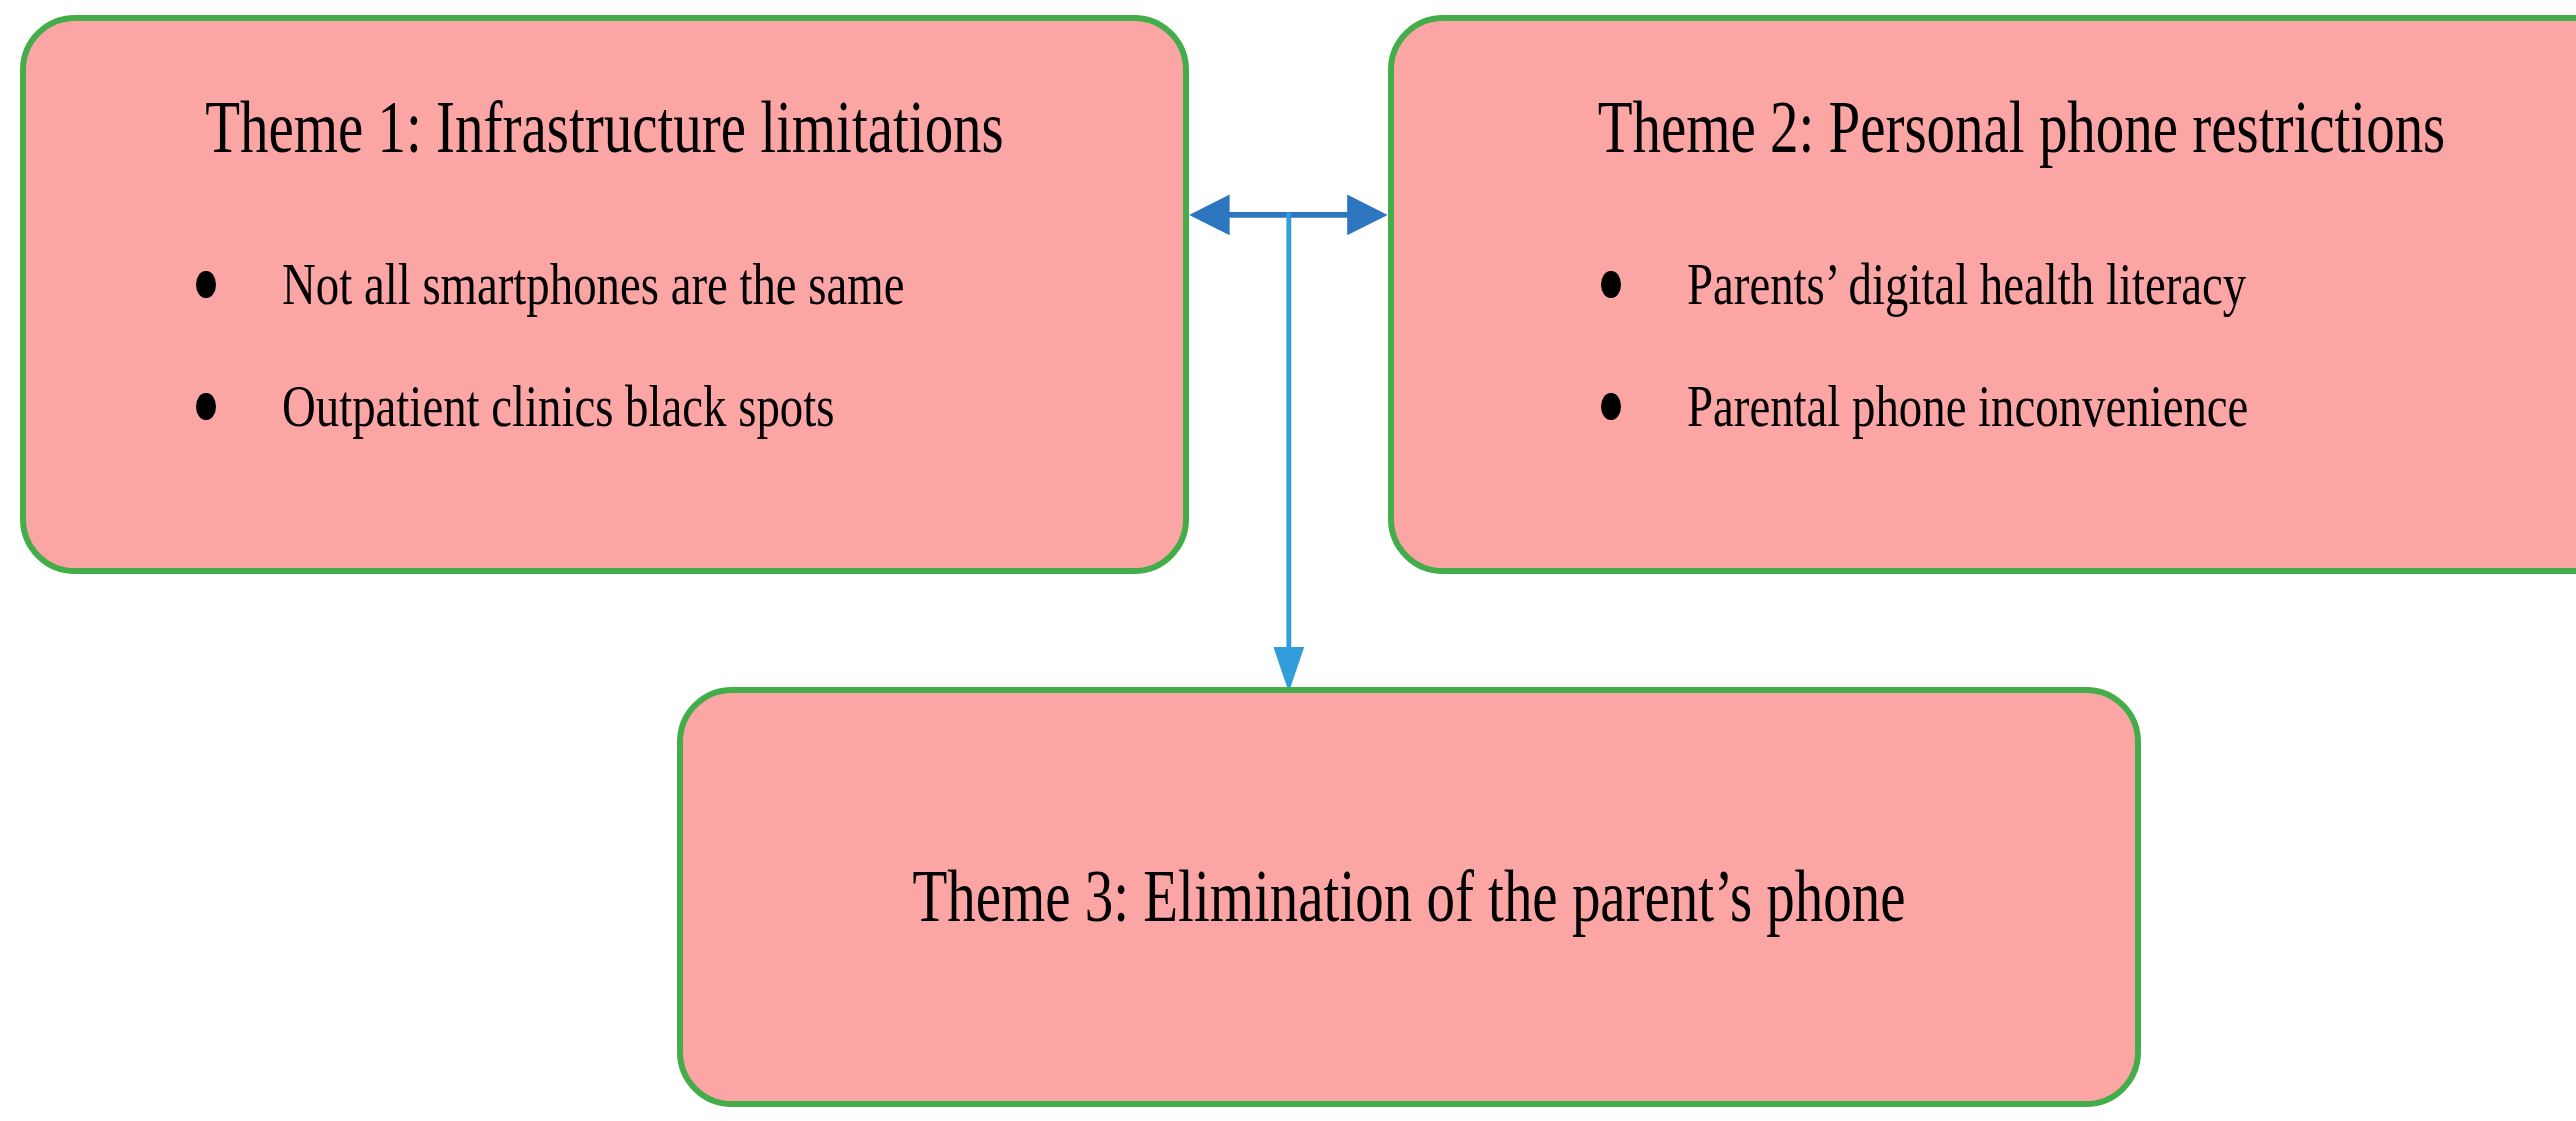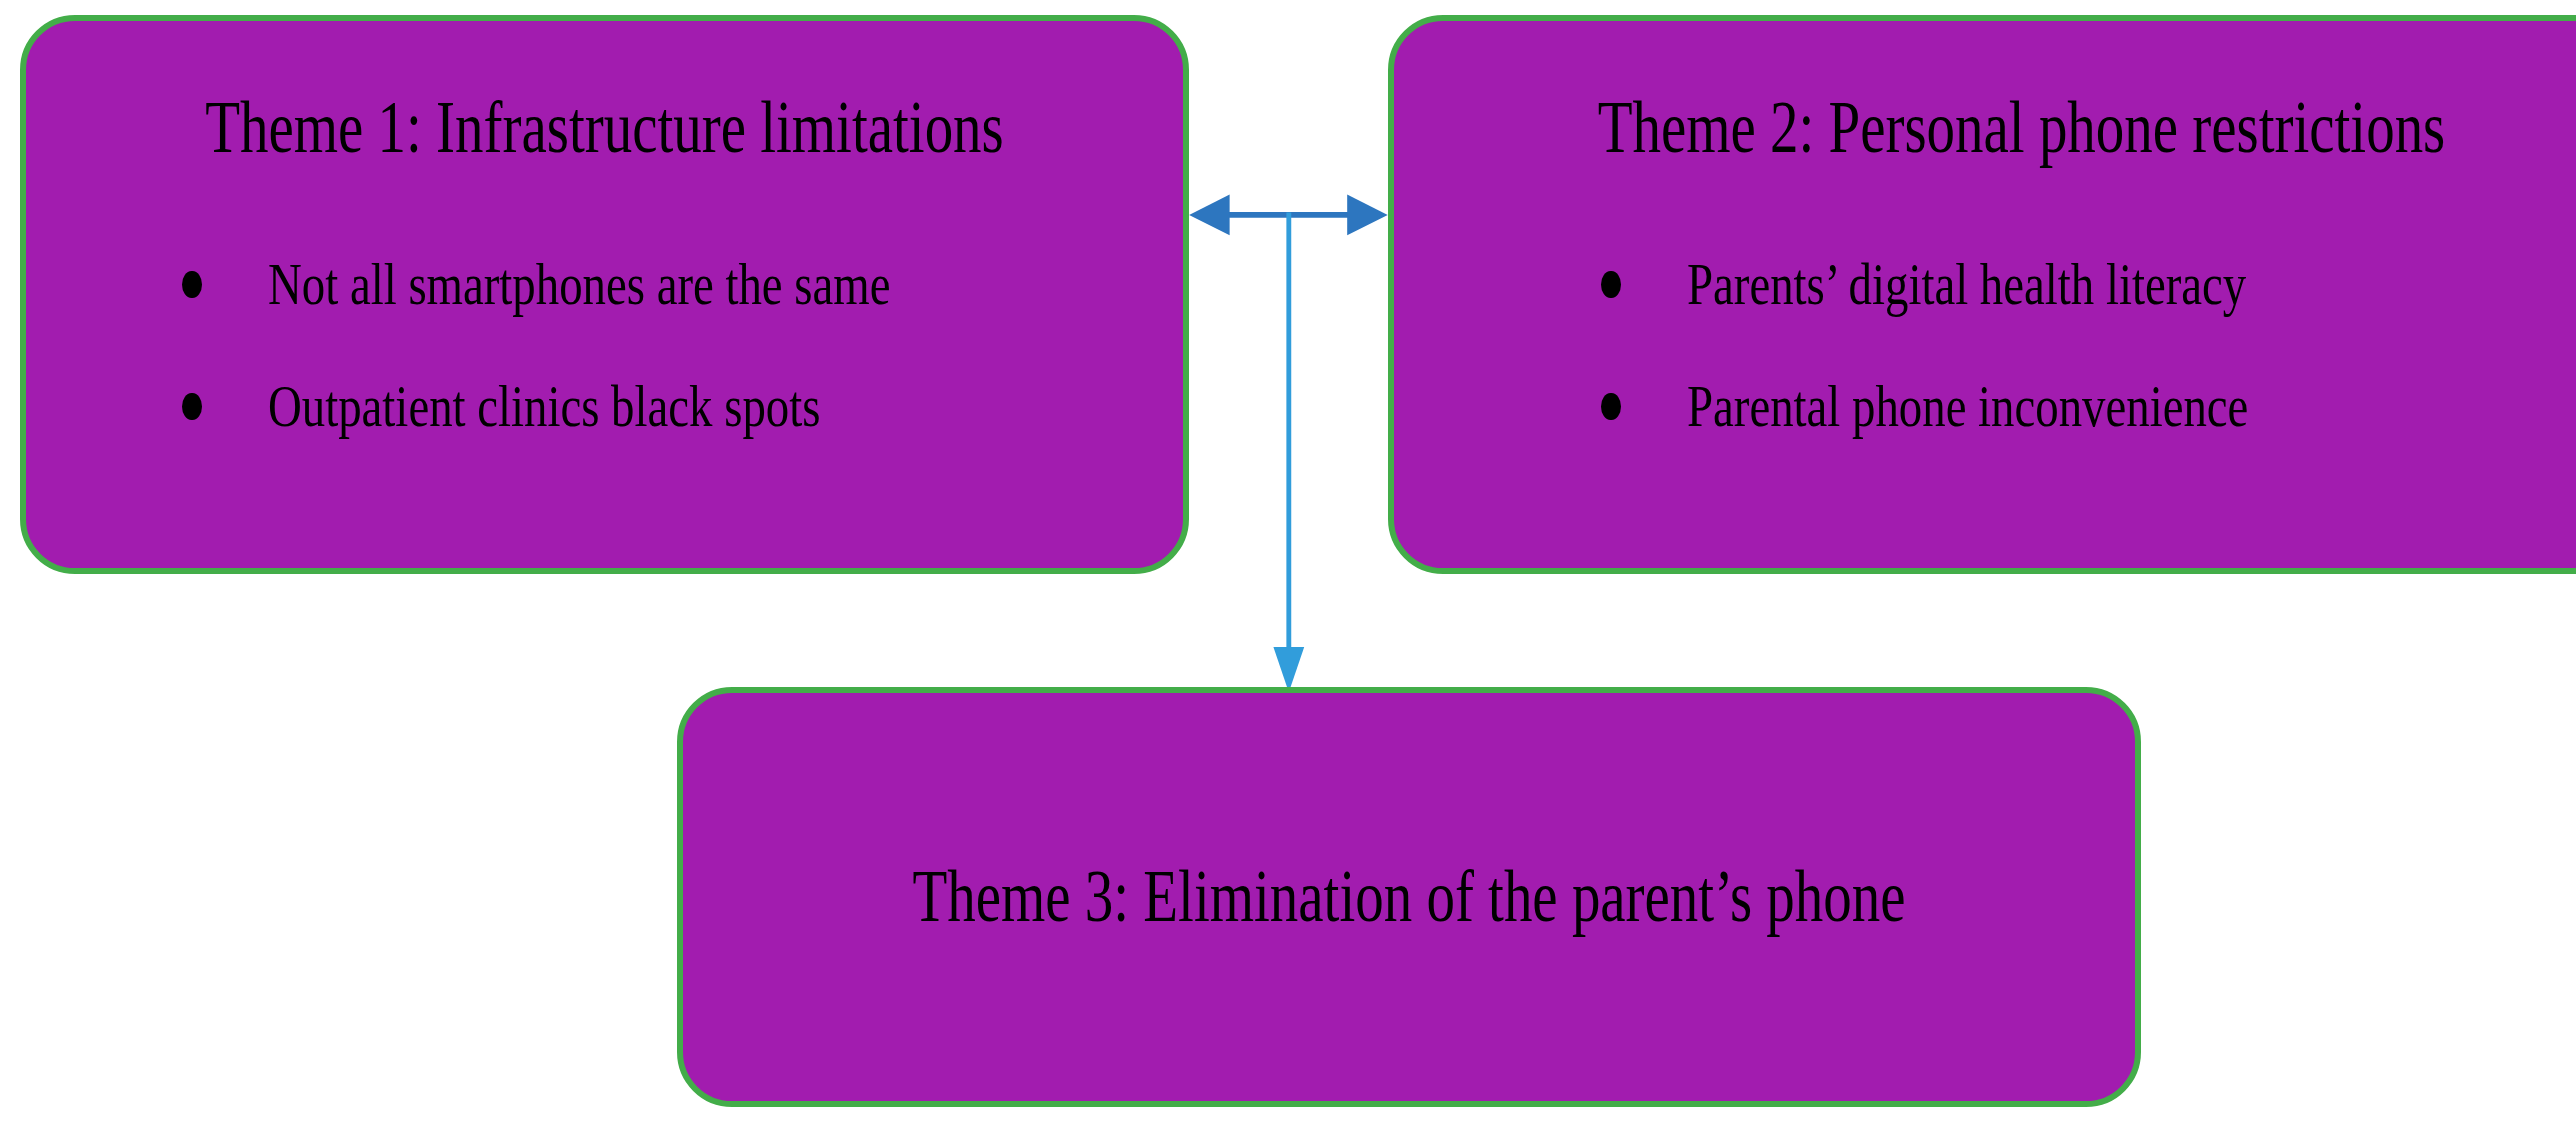--- a/index.html
+++ b/index.html
@@ -14,21 +14,21 @@
     background: var(--background, #ffffff);
     font-family: "Liberation Serif", "DejaVu Serif", serif;
     color: var(--text, #000000);
     overflow: hidden;
   }
   .theme-box {
     position: absolute;
     box-sizing: border-box;
     border: 6.5px solid var(--border-green, #43ad49);
     border-radius: 55px;
-    background: #a21caf;
+    background: #fca5a5;
   }
   #box-theme1 { left: 20px;   top: 14.6px;  width: 1169px; height: 559px; }
   #box-theme2 { left: 1388px; top: 14.6px;  width: 1267px; height: 559px; }
   #box-theme3 { left: 677px;  top: 687px; width: 1464px; height: 420px; }
 
   .box-title {
     position: absolute;
     left: 0;
     right: 0;
     top: 65px;
@@ -40,21 +40,21 @@
     transform-origin: 50% 50%;
   }
   #box-theme3 .box-title { top: 162px; }
 
   .bullet-row {
     position: absolute;
     display: flex;
     align-items: center;
     height: 78px;
   }
-  #box-theme1 .bullet-row { left: 156px; justify-content: center; }
+  #box-theme1 .bullet-row { left: 170px; justify-content: center; }
   #box-theme2 .bullet-row { left: 207px; align-items: center; }
   .bullet-row.first  { top: 225px; }
   .bullet-row.second { top: 347px; }
 
   .bullet-dot {
     flex: none;
     width: 19.5px;
     height: 27.6px;
     border-radius: 50%;
     background: var(--text, #000000);

